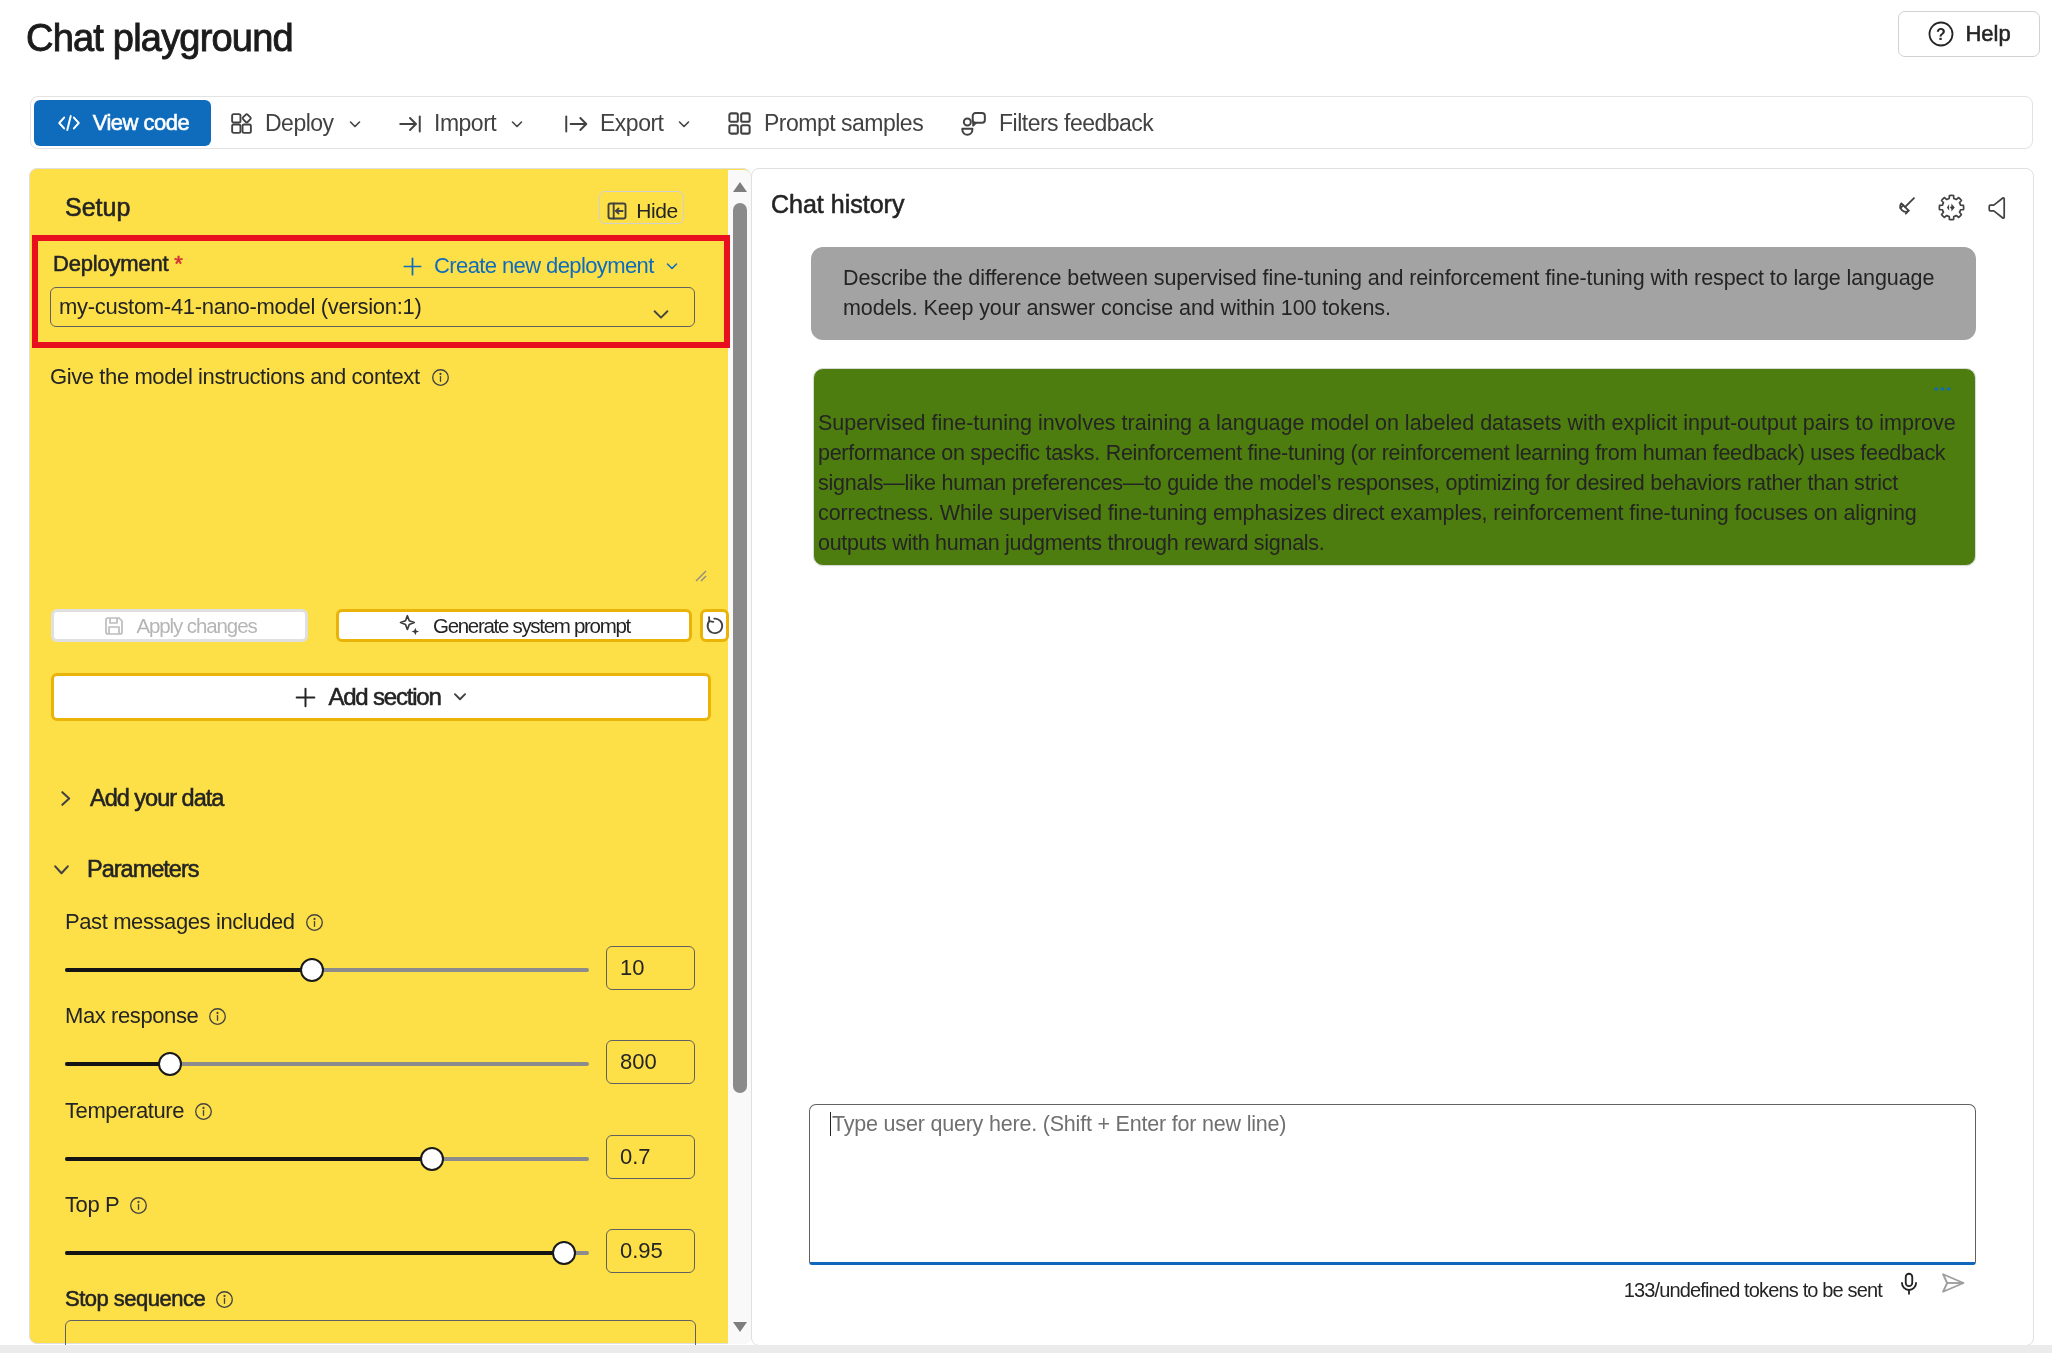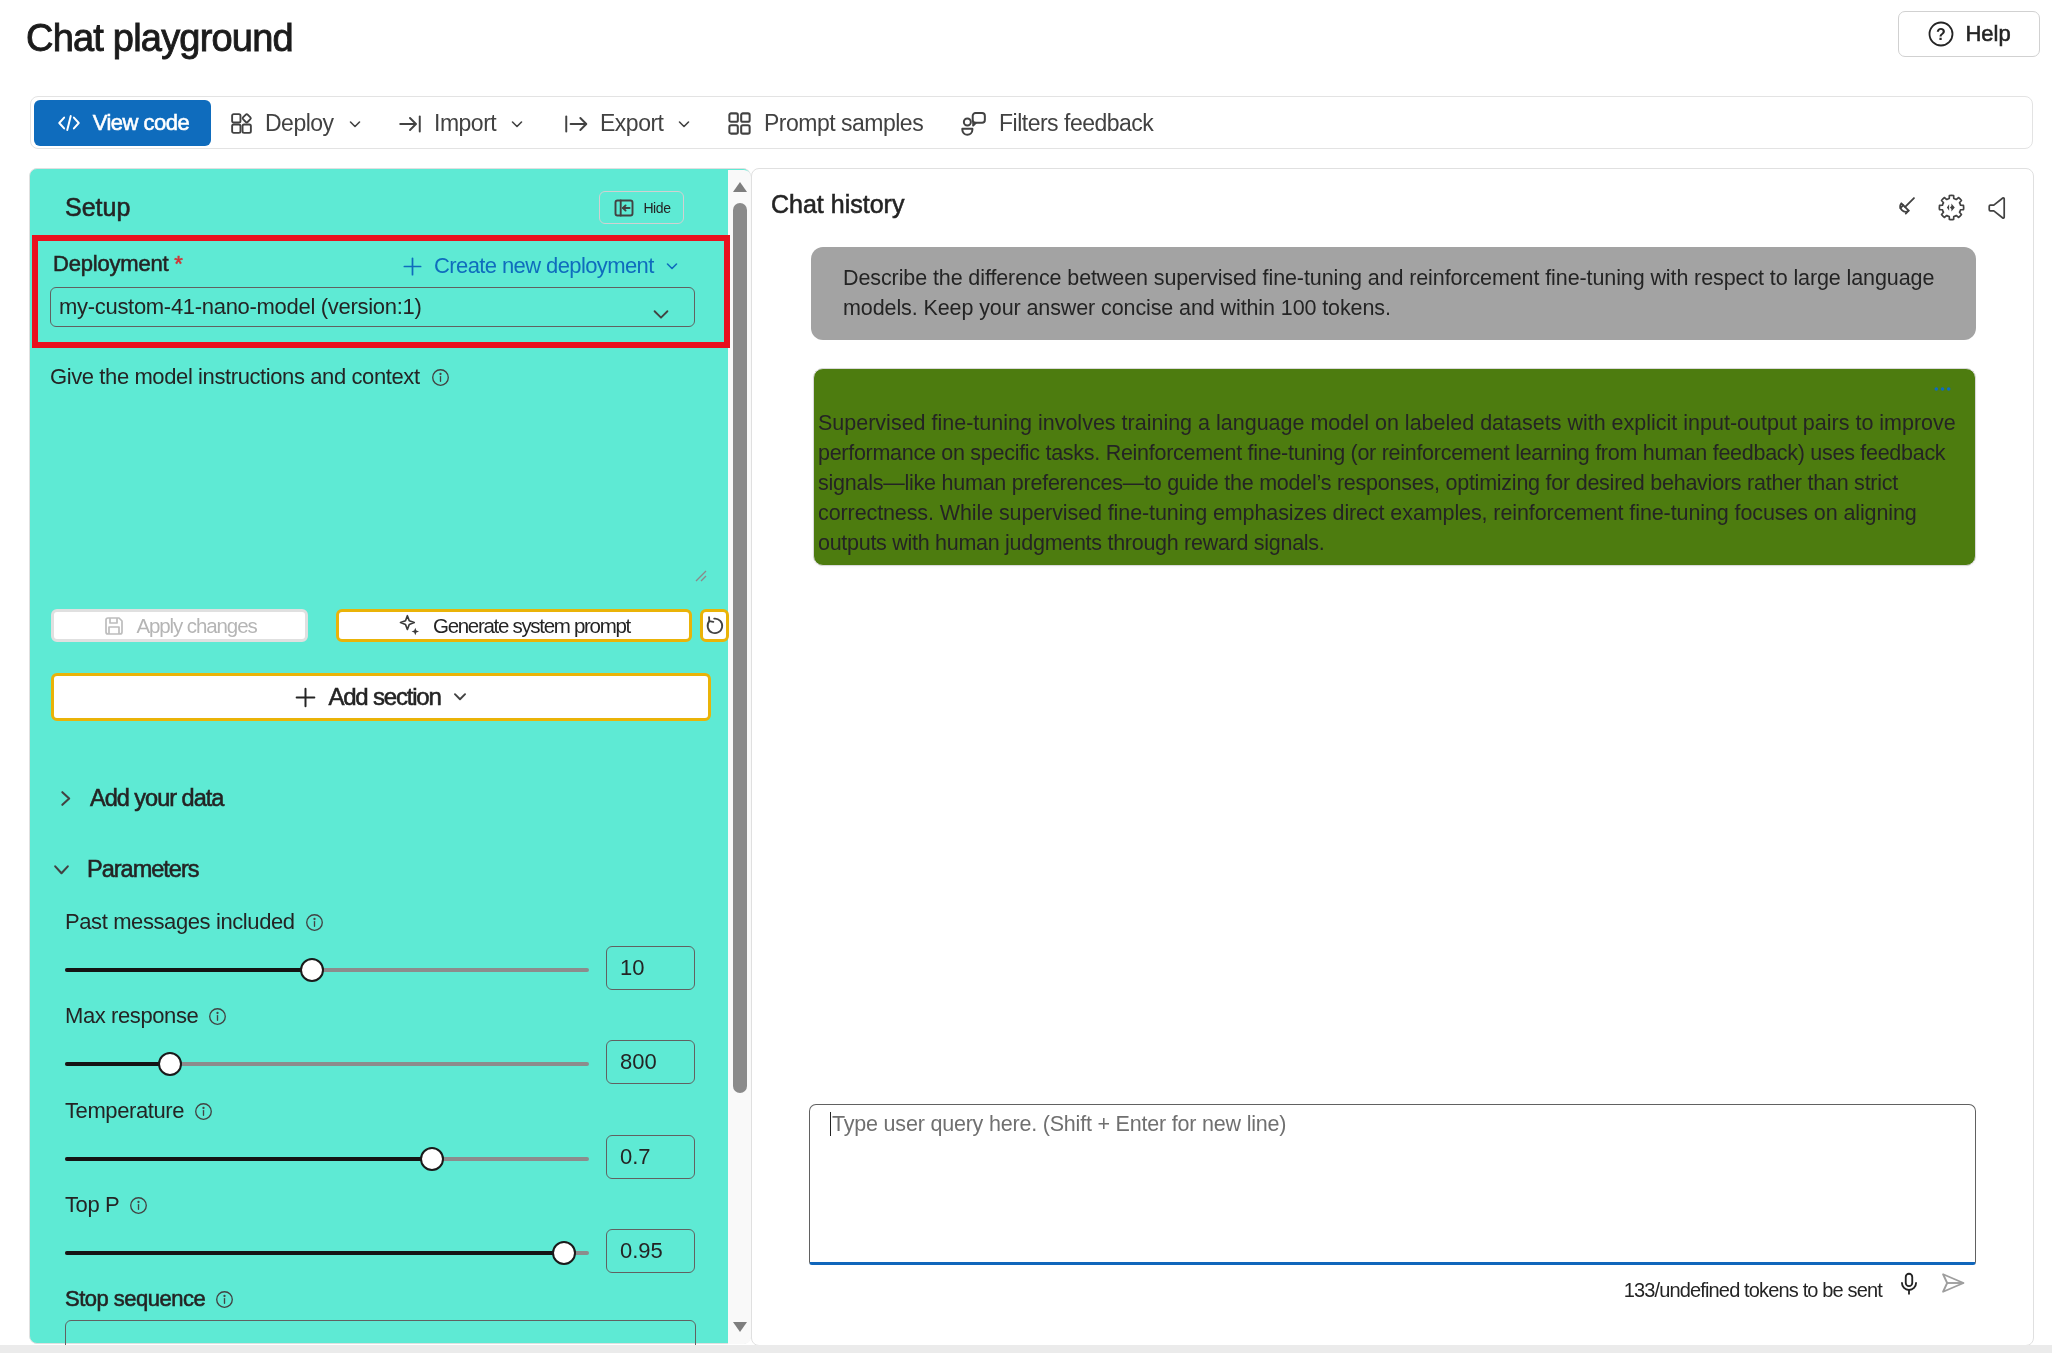--- a/index.html
+++ b/index.html
@@ -17,32 +17,32 @@
 
 
 #toolbar { left:30px; top:96px; width:2003px; height:53px; border:1px solid #e3e3e3; border-radius:8px; }
 #viewcode { position:absolute; left:3px; top:3px; width:177px; height:46px; background:#0f6cbd; border-radius:6px;
   color:#fff; font-size:22px; display:flex; align-items:center; justify-content:center; gap:11px; letter-spacing:-0.5px;}
 .titem { position:absolute; top:0; height:53px; display:flex; align-items:center; gap:11px;
   font-size:23px; color:#424242; letter-spacing:-0.5px; }
 .chev { margin-left:2px; }
 
 
-#lpanel { left:29px; top:168px; width:722px; height:1176px; border:1px solid #e0e0e0; border-radius:8px; background:#5eead4; }
+#lpanel { left:29px; top:168px; width:722px; height:1176px; border:1px solid #e0e0e0; border-radius:8px; background:#fde047; }
 #rpanel { left:751px; top:168px; width:1283px; height:1178px; border:1px solid #e0e0e0; border-radius:8px; background:#fff; }
 #hstrip { left:0; top:1345px; width:2052px; height:8px; background:#ebebeb; }
 
 #lpanel .abs, #rpanel .abs { position:absolute; }
 #scrollcol { left:698px; top:1px; width:23px; height:1174px; background:#f9f9f9; border-radius:0 7px 7px 0;}
 #sthumb { left:703px; top:34px; width:14px; height:890px; background:#8a8a8a; border-radius:7px; }
 .sarrow { width:0; height:0; border-left:7px solid transparent; border-right:7px solid transparent; }
 
 #setuph { left:35px; top:24px; font-size:25px; }
 #hidebtn { left:569px; top:22px; width:85px; height:33px; border:1px solid #d1d1d1; border-radius:6px;
-  display:flex; align-items:center; justify-content:center; gap:7px; font-size:14px; color:#242424; letter-spacing:-0.4px;}
+  display:flex; align-items:flex-end; justify-content:center; gap:7px; font-size:21px; color:#242424; letter-spacing:-0.4px;}
 
 #redrect { left:2px; top:66px; width:698px; height:113px; border:6px solid #e8101e; }
 #deplab { left:23px; top:82px; font-size:22px; letter-spacing:-0.2px; }
 #createnew { left:371px; top:84px; display:flex; align-items:center; gap:10px; color:#0f6cbd; font-size:22px; letter-spacing:-0.6px;}
 #select1 { left:20px; top:118px; width:645px; height:40px; border:1px solid #616161; border-radius:6px;
   display:flex; align-items:center; font-size:22px; padding-left:8px; color:#242424; letter-spacing:-0.3px;}
 #select1 svg { position:absolute; right:22px; top:15px; }
 
 #instrlab { left:20px; top:195px; font-size:22px; color:#242424; display:flex; align-items:center; gap:11px; letter-spacing:-0.4px;}
 #textarea1 { left:21px; top:229px; width:660px; height:192px; border:1px solid #b0b0b0; border-radius:5px;

